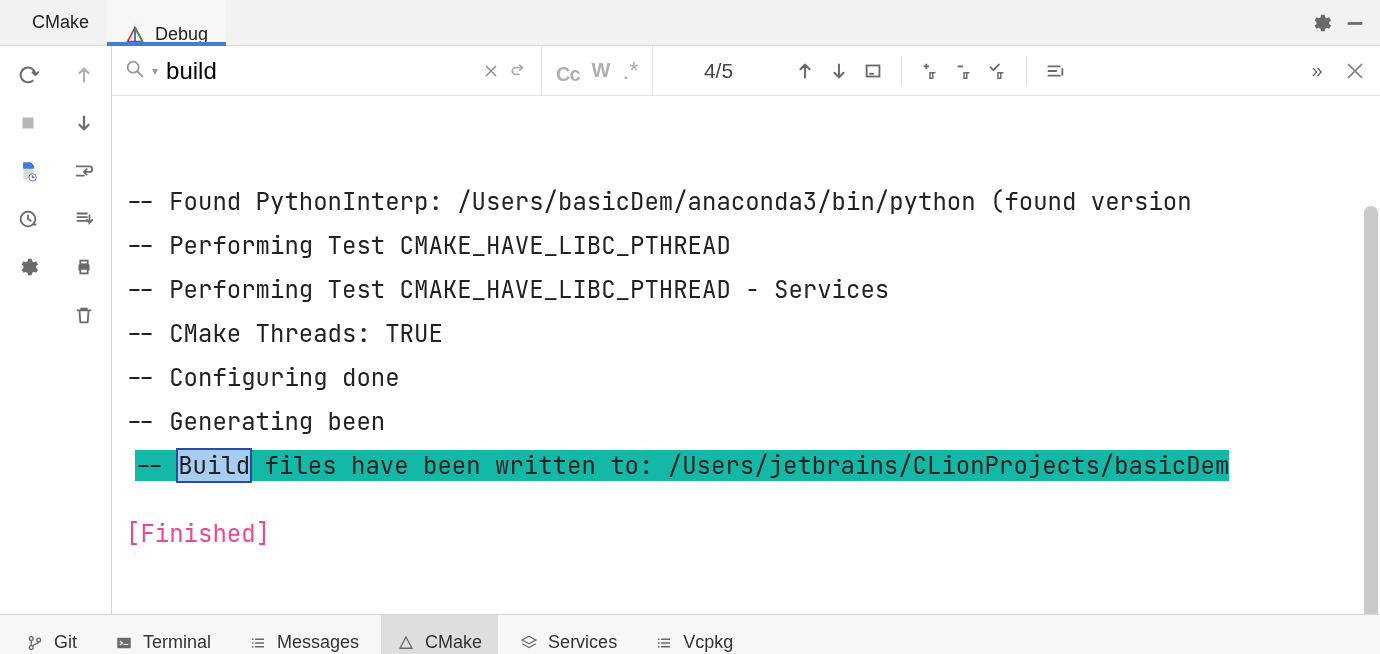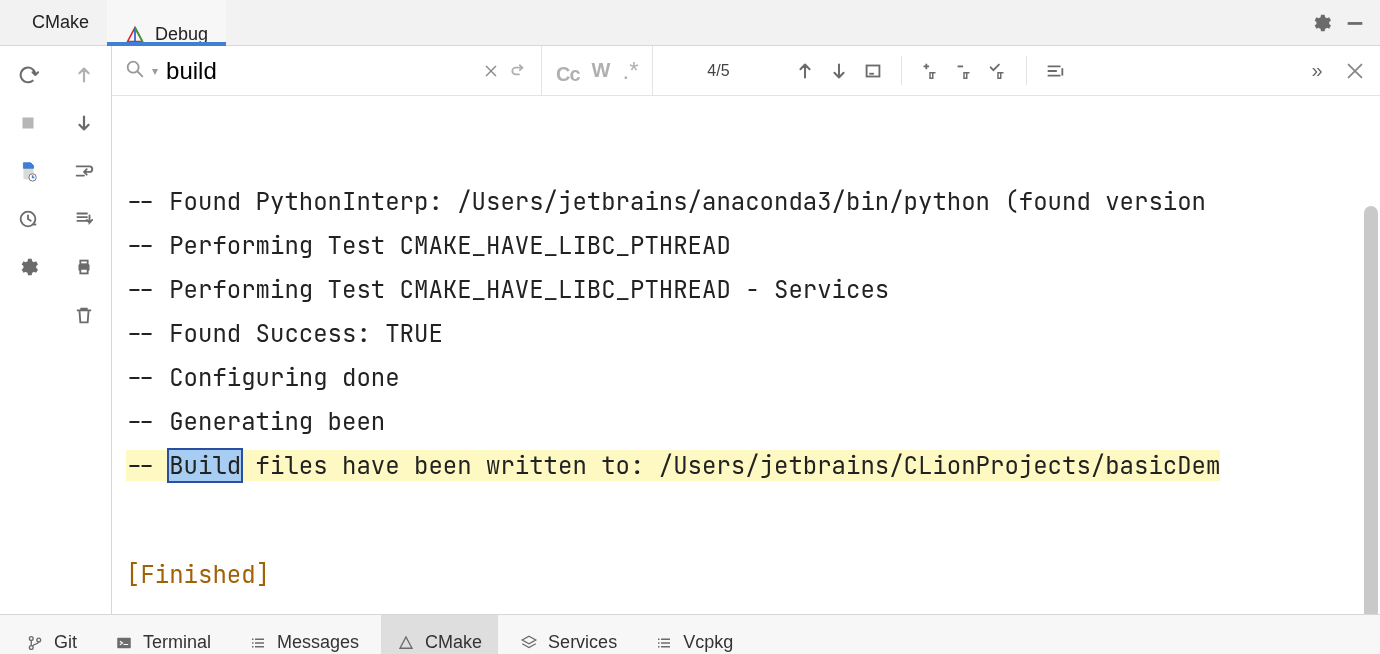--- a/index.html
+++ b/index.html
@@ -80,42 +80,42 @@
     width:28px; height:28px; display:flex; align-items:center; justify-content:center;
     color:#888; cursor:pointer;
   }
   .match-opts {
     display:flex; align-items:center; padding:0 14px; gap:12px;
     border-right:1px solid #e3e3e3; color:#b0b0b0; font-size:20px; font-weight:600;
   }
   .match-opts span { cursor:pointer; }
   .match-count {
     flex:0 0 130px; display:flex; align-items:center; justify-content:center;
-    font-size:16px; color:#444;
+    font-size:21px; color:#444;
   }
   .nav-group {
     display:flex; align-items:center; gap:2px; padding:0 6px;
   }
   .sep { width:1px; background:#e3e3e3; margin:10px 6px; }
   .nav-group .icon-btn { width:32px; height:32px; }
   .overflow { margin-left:auto; display:flex; align-items:center; padding:0 8px; gap:4px; }
 
   
   .console {
     flex:1; overflow:auto; padding:40px 4px 10px 14px;
     font-family: "JetBrains Mono","SF Mono",Menlo,Consolas,monospace;
     font-size:24px; line-height:44px; white-space:pre;
     position:relative;
   }
   .console .line { }
-  .console .highlighted-line { background:#fef9c3; }
+  .console .highlighted-line { background:#14b8a6;margin-left:9px; }
   .console .match {
     background:#a7cdf2; outline:2px solid #2a4fa0; padding:0 0px;
   }
-  .console .finished { color:#a16207; margin-top:65px; display:block;}
+  .console .finished { color:#ec4899; margin-top:24px; display:block;}
 
   .console::-webkit-scrollbar { height:14px; width:14px;}
   .console::-webkit-scrollbar-thumb { background:#c9c9c9; border-radius:7px; }
   .console::-webkit-scrollbar-track { background:transparent; }
 
   .v-scroll-ind {
     position:absolute; right:2px; top:110px; width:14px; height:450px;
     background:#c9c9c9; border-radius:7px;
   }
 
@@ -317,24 +317,24 @@
         </div>
         <div class="icon-btn">
           <svg width="16" height="16" viewBox="0 0 24 24">
               <path d="M5 5l14 14M19 5L5 19" stroke="#888" stroke-width="2" stroke-linecap="round"></path>
             </svg>
         </div>
       </div>
     </div>
 
     <div class="console">
-<span class="line">-- Found PythonInterp: /Users/jetbrains/anaconda3/bin/python (found version </span>
+<span class="line">-- Found PythonInterp: /Users/basicDem/anaconda3/bin/python (found version </span>
 <span class="line">-- Performing Test CMAKE_HAVE_LIBC_PTHREAD</span>
 <span class="line">-- Performing Test CMAKE_HAVE_LIBC_PTHREAD - Services</span>
-<span class="line">-- Found Success: TRUE</span>
+<span class="line">-- CMake Threads: TRUE</span>
 <span class="line">-- Configuring done</span>
 <span class="line">-- Generating been</span>
 <span class="highlighted-line"><span>-- </span><span class="match">Build</span><span> files have been written to: /Users/jetbrains/CLionProjects/basicDem</span></span>
 <span class="finished">[Finished]</span>
       <div class="v-scroll-ind"></div>
     </div>
   </div>
 </div>
 
 <div class="bottom-bar">

